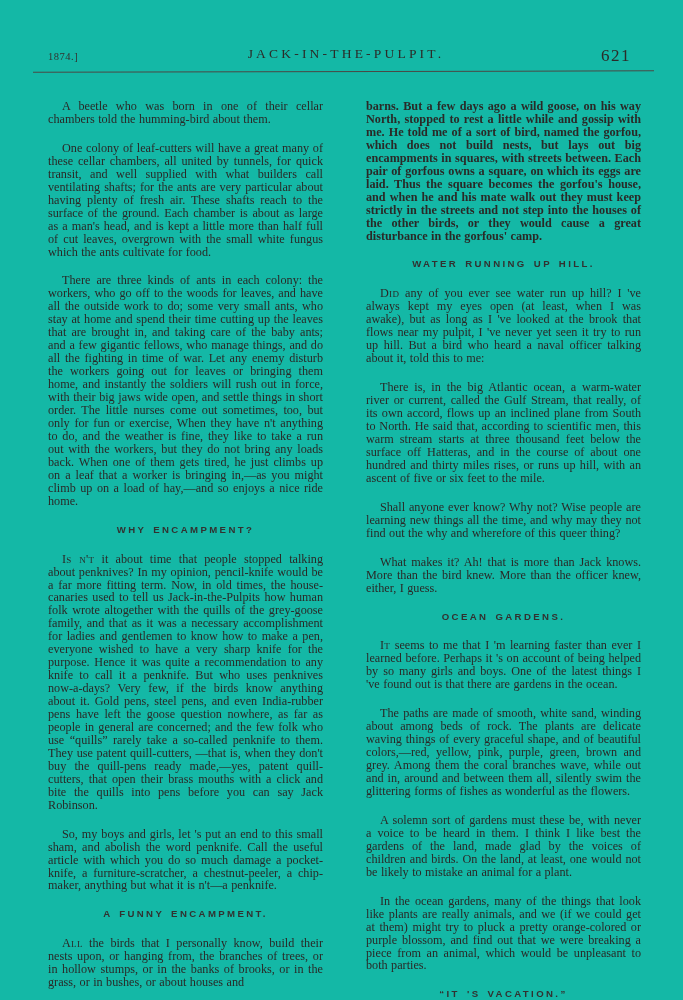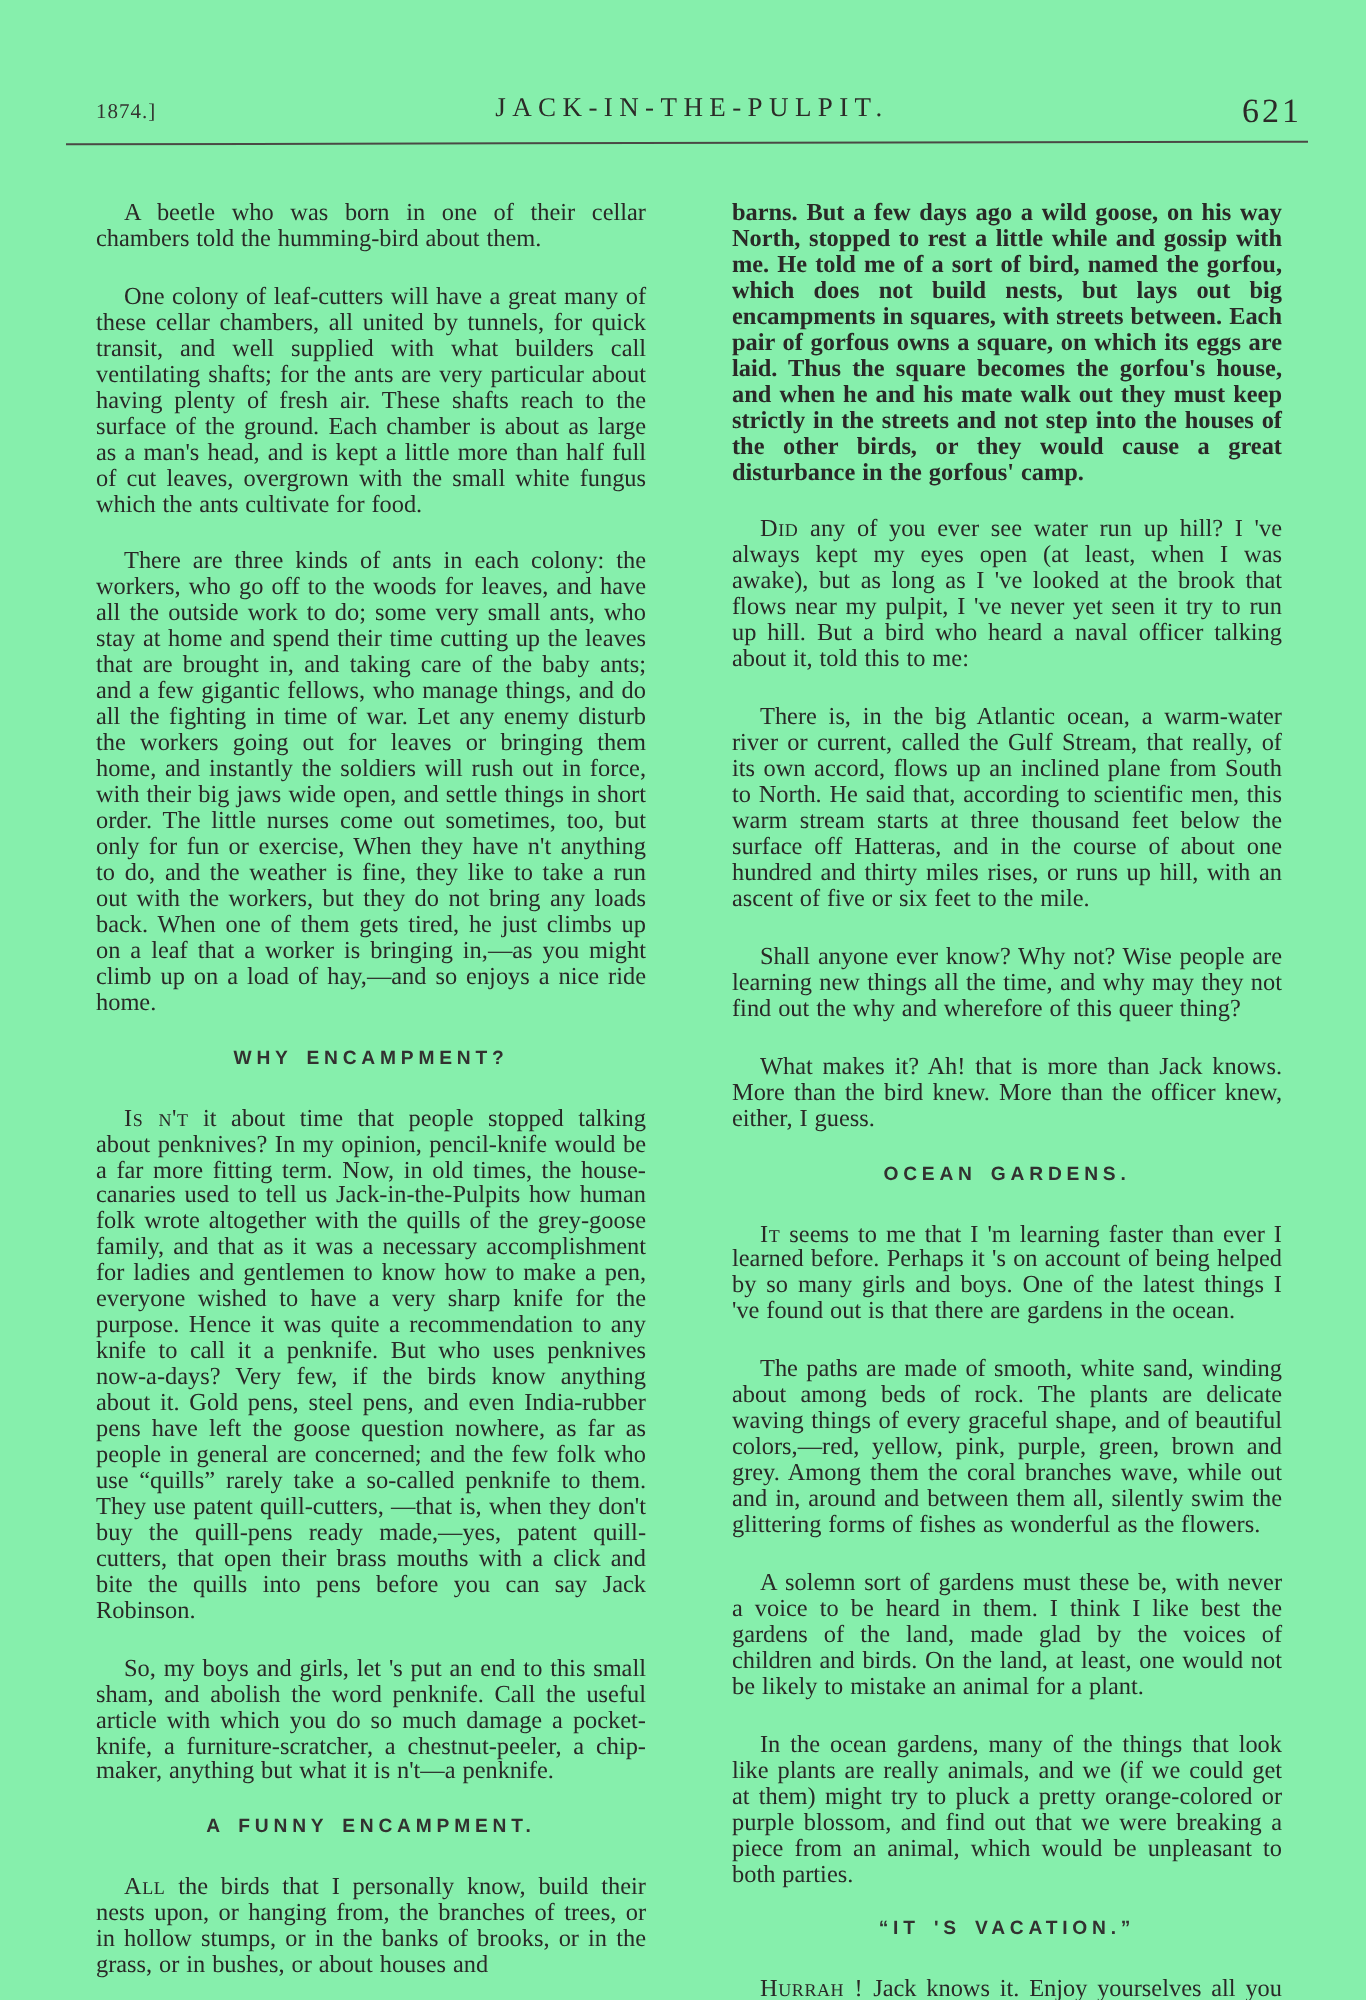--- a/index.html
+++ b/index.html
@@ -4,41 +4,41 @@
 <style>
   html, body { margin: 0; padding: 0; }
   body {
     width: 683px; height: 1000px;
     background: #ffffff;
     font-family: "Liberation Serif", serif;
   }
   .page {
     position: relative;
     width: 683px; height: 1000px;
-    background: #86efac;
+    background: #14b8a6;
     color: #2a2927;
     overflow: hidden;
   }
   
   .running-head {
     position: absolute;
     top: 40px; left: 32px; right: 28px;
     height: 26px;
   }
   .vol-date {
     position: absolute; left: 16px; bottom: 4px;
     font-size: 10.5px; letter-spacing: 0.5px; color: #33322f;
   }
   .head-title {
     position: absolute; left: 5px; right: 0; bottom: 4px;
     text-align: center;
     font-size: 13.5px; letter-spacing: 3.2px; color: #2c2b28;
   }
   .page-number {
-    position: absolute; right: 4px; bottom: 0;
+    position: absolute; right: 24px; bottom: 0;
     font-size: 17px; letter-spacing: 1.5px; color: #2c2b28;
   }
   .head-rule {
     position: absolute; top: 71px; left: 33px; right: 29px;
     height: 0;
     border-top: 1.4px solid #4a4945;
     transform: rotate(-0.12deg);
   }
   
   .columns {
@@ -92,20 +92,21 @@
         <p class="para">One colony of leaf-cutters will have a great many of these cellar chambers, all united by tunnels, for quick transit, and well supplied with what builders call ventilating shafts; for the ants are very particular about having plenty of fresh air.  These shafts reach to the surface of the ground.  Each chamber is about as large as a man's head, and is kept a little more than half full of cut leaves, overgrown with the small white fungus which the ants cultivate for food.</p>
         <p class="para">There are three kinds of ants in each colony: the workers, who go off to the woods for leaves, and have all the outside work to do; some very small ants, who stay at home and spend their time cutting up the leaves that are brought in, and taking care of the baby ants; and a few gigantic fellows, who manage things, and do all the fighting in time of war.  Let any enemy disturb the workers going out for leaves or bringing them home, and instantly the soldiers will rush out in force, with their big jaws wide open, and settle things in short order.  The little nurses come out sometimes, too, but only for fun or exercise,  When they have n't anything to do, and the weather is fine, they like to take a run out with the workers, but they do not bring any loads back.  When one of them gets tired, he just climbs up on a leaf that a worker is bringing in,—as you might climb up on a load of hay,—and so enjoys a nice ride home.</p>
         <h3 class="section-heading">WHY ENCAMPMENT?</h3>
         <p class="para"><span class="lead">Is n't</span> it about time that people stopped talking about penknives?  In my opinion, pencil-knife would be a far more fitting term.  Now, in old times, the house-canaries used to tell us Jack-in-the-Pulpits how human folk wrote altogether with the quills of the grey-goose family, and that as it was a necessary accomplishment for ladies and gentlemen to know how to make a pen, everyone wished to have a very sharp knife for the purpose. Hence it was quite a recommendation to any knife to call it a penknife.  But who uses penknives now-a-days?  Very few, if the birds know anything about it.  Gold pens, steel pens, and even India-rubber pens have left the goose question nowhere, as far as people in general are concerned; and the few folk who use “quills” rarely take a so-called penknife to them.  They use patent quill-cutters, —that is, when they don't buy the quill-pens ready made,—yes, patent quill-cutters, that open their brass mouths with a click and bite the quills into pens before you can say Jack Robinson.</p>
         <p class="para">So, my boys and girls, let 's put an end to this small sham, and abolish the word penknife.  Call the useful article with which you do so much damage a pocket-knife, a furniture-scratcher, a chestnut-peeler, a chip-maker, anything but what it is n't—a penknife.</p>
         <h3 class="section-heading">A FUNNY ENCAMPMENT.</h3>
         <p class="para"><span class="lead">All</span> the birds that I personally know, build their nests upon, or hanging from, the branches of trees, or in hollow stumps, or in the banks of brooks, or in the grass, or in bushes, or about houses and</p>
       </div>
     <div class="column">
         <p class="para no-indent">barns.  But a few days ago a wild goose, on his way North, stopped to rest a little while and gossip with me.  He told me of a sort of bird, named the gorfou, which does not build nests, but lays out big encampments in squares, with streets between. Each pair of gorfous owns a square, on which its eggs are laid.  Thus the square becomes the gorfou's house, and when he and his mate walk out they must keep strictly in the streets and not step into the houses of the other birds, or they would cause a great disturbance in the gorfous' camp.</p>
+        <h3 class="section-heading">WATER RUNNING UP HILL.</h3>
         <p class="para"><span class="lead">Did</span> any of you ever see water run up hill? I 've always kept my eyes open (at least, when I was awake), but as long as I 've looked at the brook that flows near my pulpit, I 've never yet seen it try to run up hill.  But a bird who heard a naval officer talking about it, told this to me:</p>
         <p class="para">There is, in the big Atlantic ocean, a warm-water river or current, called the Gulf Stream, that really, of its own accord, flows up an inclined plane from South to North.  He said that, according to scientific men, this warm stream starts at three thousand feet below the surface off Hatteras, and in the course of about one hundred and thirty miles rises, or runs up hill, with an ascent of five or six feet to the mile.</p>
         <p class="para">Shall anyone ever know?  Why not?  Wise people are learning new things all the time, and why may they not find out the why and wherefore of this queer thing?</p>
         <p class="para">What makes it?  Ah! that is more than Jack knows.  More than the bird knew.  More than the officer knew, either, I guess.</p>
         <h3 class="section-heading">OCEAN GARDENS.</h3>
         <p class="para"><span class="lead">It</span> seems to me that I 'm learning faster than ever I learned before.  Perhaps it 's on account of being helped by so many girls and boys.  One of the latest things I 've found out is that there are gardens in the ocean.</p>
         <p class="para">The paths are made of smooth, white sand, winding about among beds of rock.  The plants are delicate waving things of every graceful shape, and of beautiful colors,—red, yellow, pink, purple, green, brown and grey.  Among them the coral branches wave, while out and in, around and between them all, silently swim the glittering forms of fishes as wonderful as the flowers.</p>
         <p class="para">A solemn sort of gardens must these be, with never a voice to be heard in them.  I think I like best the gardens of the land, made glad by the voices of children and birds.  On the land, at least, one would not be likely to mistake an animal for a plant.</p>
         <p class="para">In the ocean gardens, many of the things that look like plants are really animals, and we (if we could get at them) might try to pluck a pretty orange-colored or purple blossom, and find out that we were breaking a piece from an animal, which would be unpleasant to both parties.</p>
         <h3 class="section-heading">“IT 'S VACATION.”</h3>

